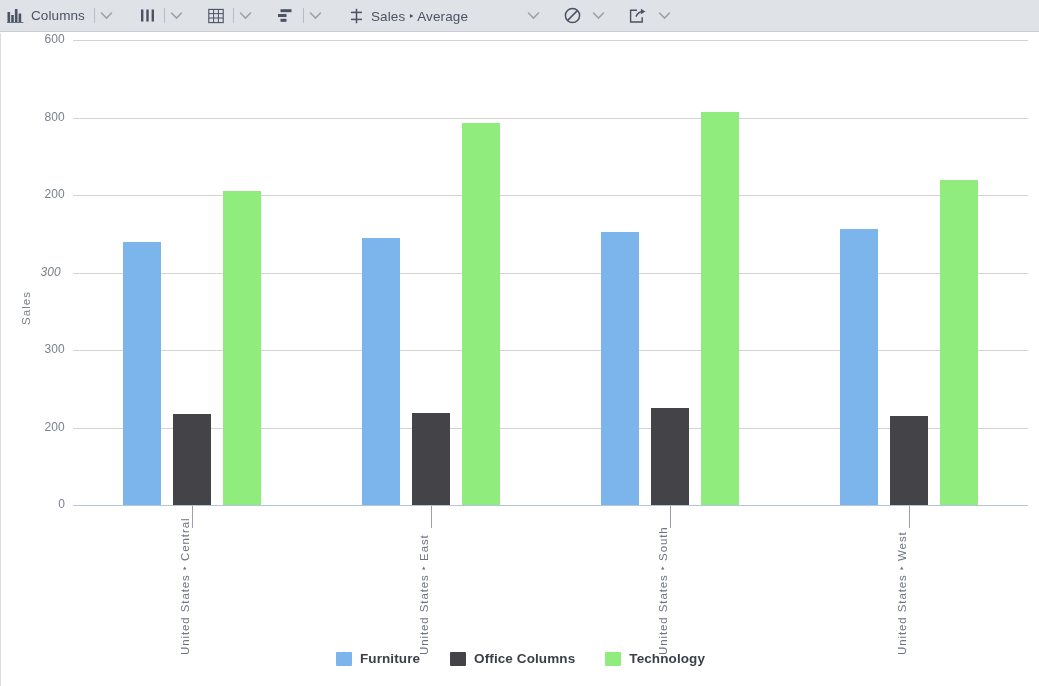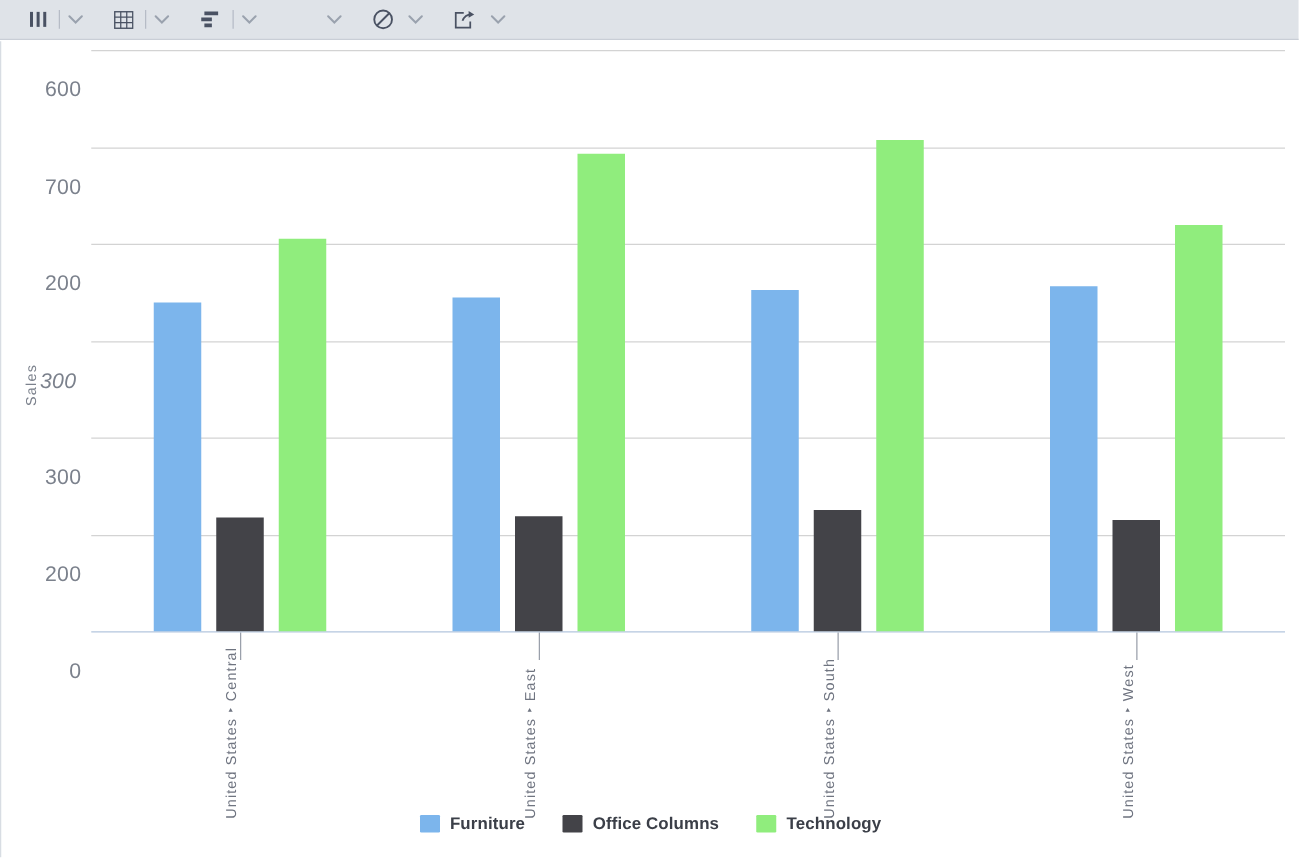--- a/index.html
+++ b/index.html
@@ -94,24 +94,23 @@
     left: 72px;
     width: 955px;
     height: 1px;
     background: #b4c6de;
   }
   .ytick-label {
     position: absolute;
     right: 1039px;
     width: 46px;
     text-align: right;
-    font-size: 17px;
+    font-size: 12px;
     color: #7b818c;
     letter-spacing: .2px;
-    margin-top: 30px;
   }
   .ylabel-wrap {
     position: absolute;
     left: 16px;
     top: 240px;
     width: 18px;
     height: 70px;
   }
   .ylabel {
     position: absolute;
@@ -178,20 +177,40 @@
     color: #3b3f48;
     font-weight: bold;
     letter-spacing: .1px;
   }
 </style>
 </head>
 <body>
 
 <div id="toolbar">
 
+  <div class="tb-group">
+    <div class="tb-btn">
+      <span class="icon">
+        <svg width="17" height="15" viewBox="0 0 17 15">
+          <rect x="0.5" y="4" width="2.6" height="10" fill="#4a5263"></rect>
+          <rect x="4.2" y="7" width="2.6" height="7" fill="#4a5263"></rect>
+          <rect x="7.9" y="1" width="2.6" height="13" fill="#4a5263"></rect>
+          <rect x="11.6" y="5.5" width="2.6" height="8.5" fill="#4a5263"></rect>
+          <rect x="0" y="14.2" width="16.4" height="1" fill="#4a5263"></rect>
+        </svg>
+      </span>
+      <span class="tb-label">Columns</span>
+    </div>
+    <div class="tb-sep"></div>
+    <div class="caret">
+      <svg width="13" height="9" viewBox="0 0 13 9">
+          <path d="M1.5 2 L6.5 7 L11.5 2" stroke="#9aa2ae" stroke-width="1.6" fill="none" stroke-linecap="round"></path>
+        </svg>
+    </div>
+  </div>
 
   <div class="tb-group" style="margin-left:16px;">
     <div class="tb-btn">
       <span class="icon">
         <svg width="15" height="15" viewBox="0 0 15 15">
           <rect x="1" y="1.5" width="2.4" height="12" fill="#4a5263"></rect>
           <rect x="6.3" y="1.5" width="2.4" height="12" fill="#4a5263"></rect>
           <rect x="11.6" y="1.5" width="2.4" height="12" fill="#4a5263"></rect>
         </svg>
       </span>
@@ -235,20 +254,32 @@
       </span>
     </div>
     <div class="tb-sep"></div>
     <div class="caret">
       <svg width="13" height="9" viewBox="0 0 13 9">
           <path d="M1.5 2 L6.5 7 L11.5 2" stroke="#9aa2ae" stroke-width="1.6" fill="none" stroke-linecap="round"></path>
         </svg>
     </div>
   </div>
 
+  <div class="tb-group" style="margin-left:16px;">
+    <div class="tb-btn">
+      <span class="icon">
+        <svg width="15" height="16" viewBox="0 0 15 16">
+          <line x1="7.5" y1="0.8" x2="7.5" y2="15.2" stroke="#4a5263" stroke-width="1.5"></line>
+          <line x1="2" y1="4.4" x2="13" y2="4.4" stroke="#4a5263" stroke-width="1.5"></line>
+          <line x1="2" y1="11.4" x2="13" y2="11.4" stroke="#4a5263" stroke-width="1.5"></line>
+        </svg>
+      </span>
+      <span class="tb-label">Sales ‣ Average</span>
+    </div>
+  </div>
 
   <div class="caret" style="margin-left:48px;">
     <svg width="13" height="9" viewBox="0 0 13 9">
         <path d="M1.5 2 L6.5 7 L11.5 2" stroke="#9aa2ae" stroke-width="1.6" fill="none" stroke-linecap="round"></path>
       </svg>
   </div>
 
   <div class="tb-btn" style="margin-left:14px;">
     <span class="icon">
       <svg width="17" height="17" viewBox="0 0 17 17">
@@ -287,21 +318,21 @@
       <div class="ytick-label" style="left: 18px; right: auto; top: 464px;">0</div>
       <div class="gridline" style="top: 394.5px;"></div>
       <div class="ytick-label" style="left: 18px; right: auto; top: 386.5px;">200</div>
       <div class="gridline" style="top: 317px;"></div>
       <div class="ytick-label" style="left: 18px; right: auto; top: 309px;">300</div>
       <div class="gridline" style="top: 239.5px;"></div>
       <div class="ytick-label" style="left: 14px; right: auto; top: 231.5px; font-style: italic;">300</div>
       <div class="gridline" style="top: 162px;"></div>
       <div class="ytick-label" style="left: 18px; right: auto; top: 154px;">200</div>
       <div class="gridline" style="top: 84.5px;"></div>
-      <div class="ytick-label" style="left: 18px; right: auto; top: 76.5px;">700</div>
+      <div class="ytick-label" style="left: 18px; right: auto; top: 76.5px;">800</div>
       <div class="gridline" style="top: 7px;"></div>
       <div class="ytick-label" style="left: 18px; right: auto; top: -1px;">600</div>
       <div class="bar" title="Furniture: 340" style="left: 122.375px; top: 208.5px; width: 38px; height: 263.5px; background: rgb(124, 181, 236); bottom: auto;"></div>
       <div class="bar" title="Office Supplies: 117" style="left: 172.375px; top: 381.325px; width: 38px; height: 90.675px; background: rgb(67, 67, 72); bottom: auto;"></div>
       <div class="bar" title="Technology: 405" style="left: 222.375px; top: 158.125px; width: 38px; height: 313.875px; background: rgb(144, 237, 125); bottom: auto;"></div>
       <div class="tickmark" style="left: 191px; top: 473px; height: 22px;"></div>
       <div class="cat-label-wrap" style="left: 183px; top: 496px; height: 126px;">
         <span class="cat-label">United States ‣ Central</span>
       </div>
       <div class="bar" title="Furniture: 345" style="left: 361.125px; top: 204.625px; width: 38px; height: 267.375px; background: rgb(124, 181, 236); bottom: auto;"></div>

